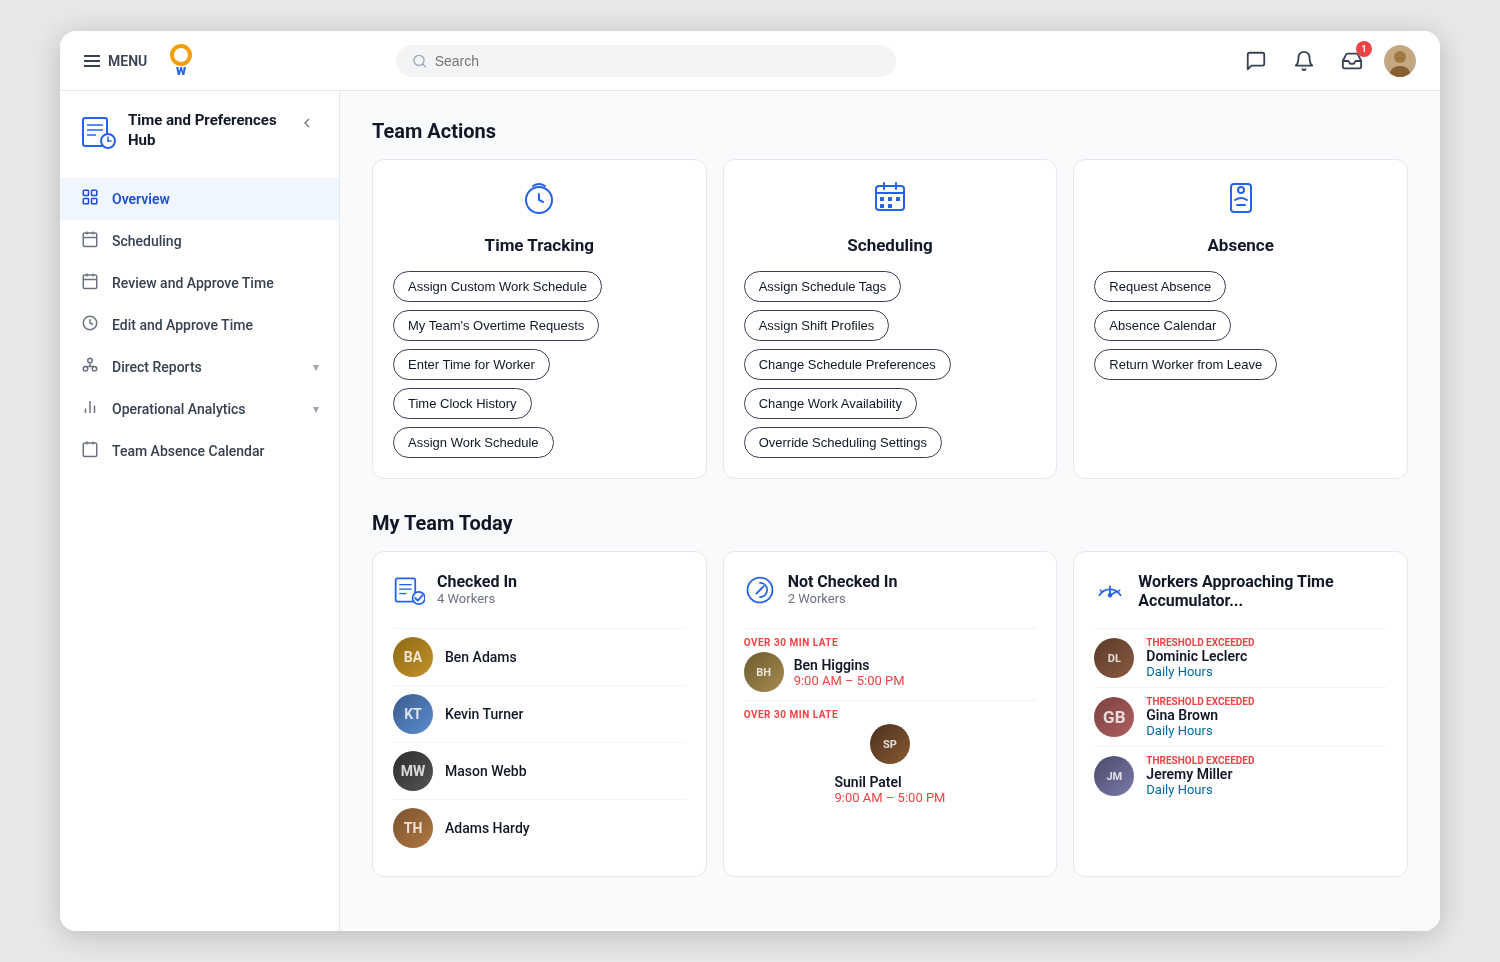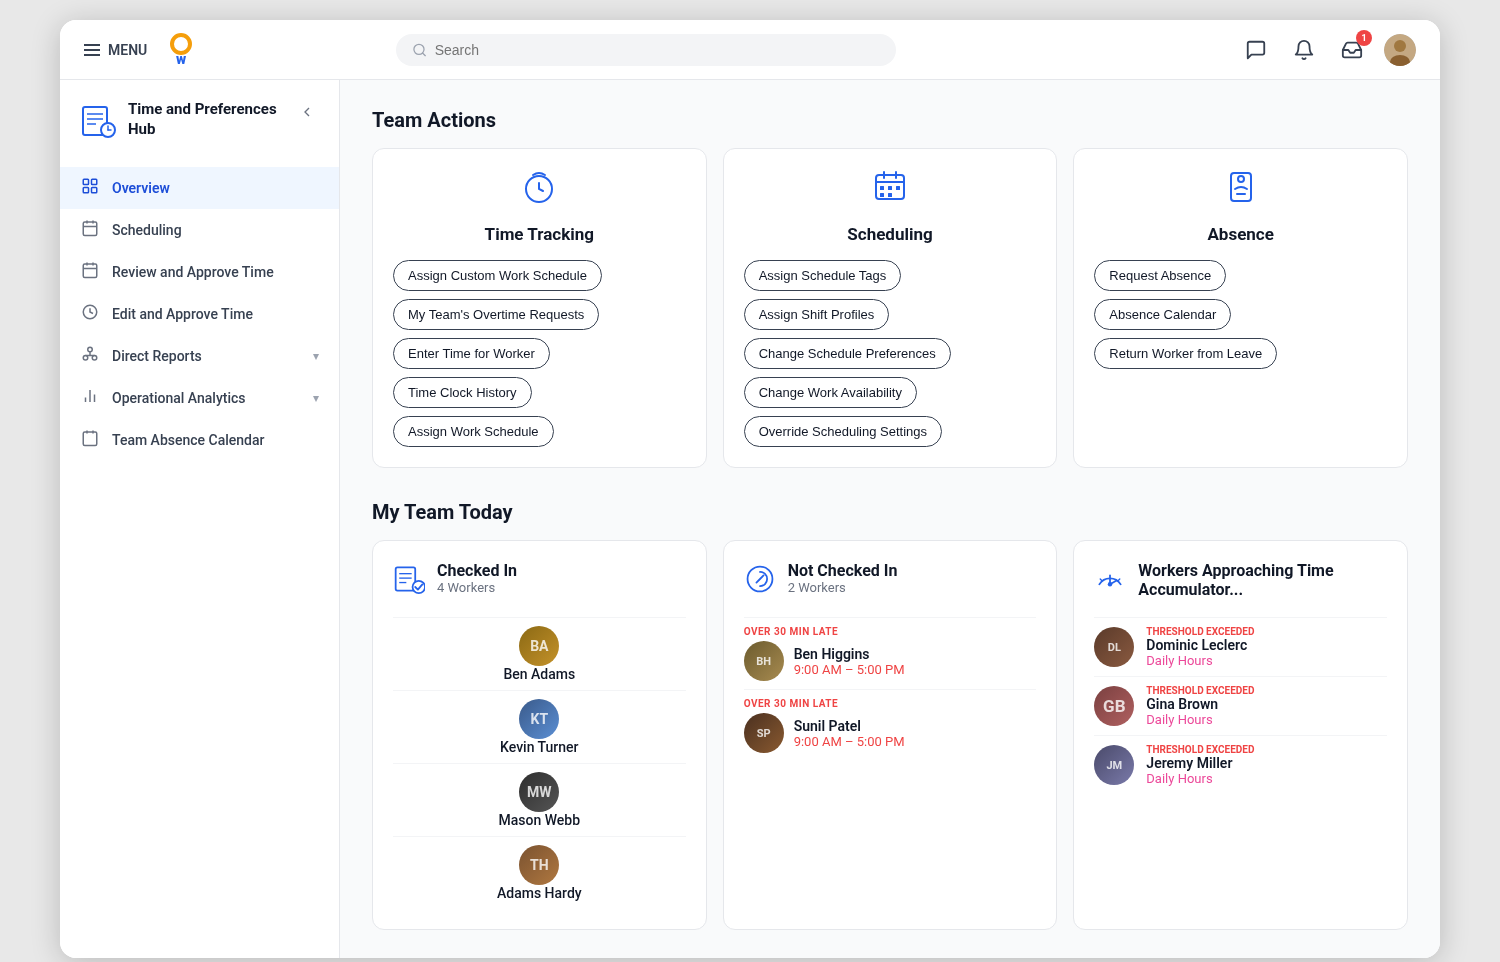--- a/index.html
+++ b/index.html
@@ -262,24 +262,23 @@
       gap: 12px;
       margin-bottom: 16px;
     }
     .team-card-icon { font-size: 26px; color: #2563eb; margin-top: 2px; }
     .team-card-title { font-size: 16px; font-weight: 700; color: #111827; }
     .team-card-subtitle { font-size: 13px; color: #6b7280; }
 
     .worker-row {
       display: flex;
       align-items: center;
-      gap: 0;
+      gap: 12px;
       padding: 8px 0;
       border-top: 1px solid #f3f4f6;
-      flex-direction: column;
     }
     .worker-avatar {
       width: 40px;
       height: 40px;
       border-radius: 50%;
       background: #d1d5db;
       overflow: hidden;
       flex-shrink: 0;
     }
     .worker-name { font-size: 14px; font-weight: 500; color: #111827; }
@@ -297,21 +296,21 @@
     .late-entry { padding: 8px 0; border-top: 1px solid #f3f4f6; }
 
     
     .threshold-badge {
       font-size: 10px;
       font-weight: 700;
       color: #ef4444;
       text-transform: uppercase;
     }
     .threshold-name { font-size: 14px; font-weight: 600; color: #111827; }
-    .threshold-sub { font-size: 13px; color: #ec4899; }
+    .threshold-sub { font-size: 13px; color: #0369a1; }
     .threshold-entry {
       display: flex;
       align-items: center;
       gap: 12px;
       padding: 8px 0;
       border-top: 1px solid #f3f4f6;
     }
     .threshold-info { flex: 1; }
 
     
@@ -652,21 +651,21 @@
               </div>
               <div>
                 <div class="late-worker-name">Ben Higgins</div>
                 <div class="late-time">9:00 AM – 5:00 PM</div>
               </div>
             </div>
           </div>
 
           <div class="late-entry">
             <div class="late-badge">OVER 30 MIN LATE</div>
-            <div style="display:flex; align-items:center; gap:10px; margin-top:4px;">
+            <div style="display:flex; align-items:center; gap:10px; margin-top:4px;flex-direction:column;">
               <div class="worker-avatar avatar-patel">
                 <div class="avatar-face" style="font-size:11px;">SP</div>
               </div>
               <div>
                 <div class="late-worker-name">Sunil Patel</div>
                 <div class="late-time">9:00 AM – 5:00 PM</div>
               </div>
             </div>
           </div>
         </div>

